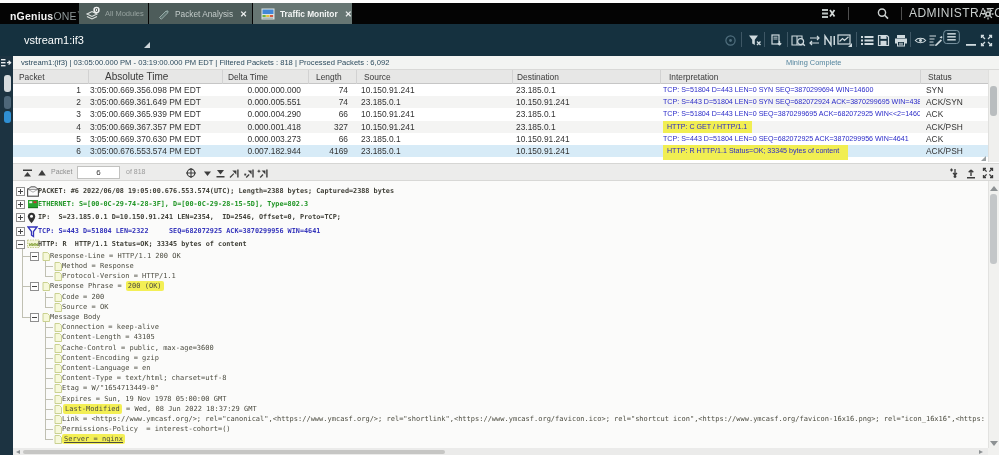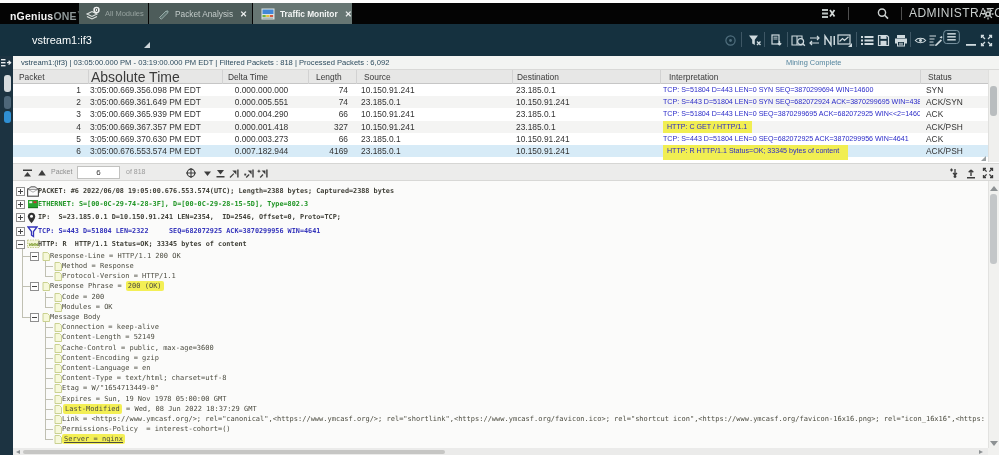--- a/index.html
+++ b/index.html
@@ -4,38 +4,38 @@
 <style>
   html,body{margin:0;padding:0;background:#fff;}
   #app{position:relative;width:999px;height:455px;overflow:hidden;font-family:"Liberation Sans",sans-serif;background:#fff;}
   .abs{position:absolute;}
 
   
   #topwhite{left:0;top:0;width:999px;height:3px;background:#fdfdfd;}
   #topbar{left:0;top:3px;width:999px;height:21px;background:#040404;}
   #logo{left:10px;top:0;height:21px;line-height:21px;font-size:10.5px;letter-spacing:.2px;white-space:nowrap;}
   #logo .b{color:#f2f2f2;font-weight:bold;}
-  #logo .o{color:#8f9899;font-weight:bold;}
+  #logo .o{color:#8f9899;font-weight:normal;}
   #logo .tm{color:#8f9899;font-size:6px;vertical-align:super;}
   .tab{top:0;height:21px;display:flex;align-items:center;box-sizing:border-box;white-space:nowrap;overflow:hidden;}
   #tab-all{left:79px;width:69px;background:#4d5c5a;}
   #tab-pa{left:149px;width:103px;background:#4d5c5a;}
   #tab-tm{left:253px;width:99px;background:#677673;}
   .tab .lbl{font-size:8.3px;}
   #tab-all .lbl{color:#96a29f;margin-left:4px;font-size:7.5px;}
   #tab-pa .lbl{color:#c3cbc9;margin-left:5px;}
   #tab-tm .lbl{color:#f4f6f5;font-weight:bold;margin-left:5px;}
   .tab .x{color:#eef1f0;font-size:8.5px;font-weight:bold;margin-left:7px;}
   .tab .ticon{display:inline-block;margin-left:8px;position:relative;}
   #topbar .sep{top:4px;width:1px;height:13px;background:#4f4f4f;}
   #adminlbl{color:#c9cecd;font-size:12px;letter-spacing:.45px;top:0;line-height:21px;}
 
   
   #viewbar{left:0;top:24px;width:999px;height:32px;background:#15313f;}
-  #viewtitle{left:32px;top:0;height:40px;line-height:32px;color:#fbfdfd;font-size:11px;}
+  #viewtitle{left:24px;top:0;height:40px;line-height:32px;color:#fbfdfd;font-size:11px;}
   #viewtri{left:144px;top:42px;width:0;height:0;border-left:6px solid transparent;border-bottom:6px solid #cdd6da;}
   #viewbar .sep{top:8px;width:1px;height:15px;background:#3e5765;}
   .vicon{top:8px;width:17px;height:17px;display:flex;align-items:center;justify-content:center;}
 
   
   #statusbar{left:13px;top:56px;width:986px;height:14px;background:#f3f4f2;border-bottom:1px solid #d9d9d7;box-sizing:border-box;}
   #statusinfo{left:8px;top:0;height:14px;line-height:14px;color:#2b4a5d;font-size:7.6px;white-space:pre;}
   #mining{left:773px;top:0;height:14px;line-height:14px;color:#54859e;font-size:7.4px;}
 
   
@@ -50,21 +50,21 @@
   #tablewrap{left:13px;top:70px;width:986px;height:93px;background:#fff;}
   #thead{left:0;top:0;width:975px;height:14px;background:#e7e7e6;border-bottom:1px solid #c6c6c6;box-sizing:border-box;}
   .th{position:absolute;top:0;height:14px;line-height:14px;font-size:8.4px;color:#3a3a3a;border-left:1px solid #d2d2d2;box-sizing:border-box;white-space:nowrap;overflow:hidden;}
   .rows{left:0;top:14px;width:975px;height:74px;}
   .prow{position:absolute;left:0;width:975px;height:12.2px;}
   .prow.odd{background:#f4f4f3;}
   .prow.sel{background:#d7ebf7;}
   .cell{position:absolute;top:0;height:12.2px;line-height:12.2px;font-size:8.4px;color:#333;white-space:pre;overflow:hidden;box-sizing:border-box;}
   .c-num{left:0;width:75px;text-align:right;padding-right:7px;}
   .c-abs{left:75px;width:134px;padding-left:2px;}
-  .c-delta{left:209px;width:86px;text-align:center;padding-right:7px;}
+  .c-delta{left:209px;width:86px;text-align:right;padding-right:7px;}
   .c-len{left:295px;width:48px;text-align:right;padding-right:8px;}
   .c-src{left:343px;width:156px;padding-left:5px;}
   .c-dst{left:499px;width:148px;padding-left:4px;}
   .c-interp{left:647px;width:260px;padding-left:3px;color:#2a2ac8;font-size:7.1px;}
   .c-status{left:907px;width:68px;padding-left:6px;}
   .hl-marker{background:#f1ee52;display:inline-block;height:12px;line-height:12.2px;padding:0 5px 0 4px;position:relative;}
   .hl-marker.wide{padding:0 9px 2.5px 4px;height:12px;top:0;}
   #tbl-vscroll{left:975px;top:0;width:11px;height:92px;background:#f0f0ee;border-left:1px solid #e0e0de;box-sizing:border-box;}
   #tbl-thumb{left:977px;top:16px;width:7px;height:30px;background:#b9bdbf;border-radius:3px;}
   #tbl-corner{left:968px;top:86px;width:0;height:0;border-left:5px solid transparent;border-bottom:5px solid #9aa0a2;}
@@ -315,21 +315,21 @@
       </svg>
     </div>
     <div id="chip1" class="chip abs"></div>
     <div id="chip2" class="chip abs"></div>
     <div id="chip3" class="chip abs"></div>
   </div>
 
   <div id="tablewrap" class="abs">
     <div id="thead" class="abs">
         <div class="th" style="left: 0px; width: 75px; padding-left: 6px; font-size: 8.4px; border-left: none;">Packet</div>
-        <div class="th" style="left: 75px; width: 134px; padding-left: 2px; font-size: 14px;">Absolute Time</div>
+        <div class="th" style="left: 75px; width: 134px; padding-left: 16px; font-size: 10px;">Absolute Time</div>
         <div class="th" style="left: 209px; width: 86px; padding-left: 5px; font-size: 8.4px;">Delta Time</div>
         <div class="th" style="left: 295px; width: 48px; padding-left: 7px; font-size: 8.4px;">Length</div>
         <div class="th" style="left: 343px; width: 156px; padding-left: 7px; font-size: 8.4px;">Source</div>
         <div class="th" style="left: 499px; width: 148px; padding-left: 4px; font-size: 8.4px;">Destination</div>
         <div class="th" style="left: 647px; width: 260px; padding-left: 8px; font-size: 8.4px;">Interpretation</div>
         <div class="th" style="left: 907px; width: 68px; padding-left: 7px; font-size: 8.4px;">Status</div>
       </div>
     <div class="rows abs" id="rows">
         <div class="prow" style="top: 0px;">
           <div class="cell c-num">1</div>
@@ -569,21 +569,21 @@
           </svg>
         </span>
         <div class="tline t1 c-sub" style="left: 49px; top: 111.5px;">Code = 200</div>
       </div>
       <div class="abs" style="top: 0px;">
         <span class="ticon2" style="left: 41px; top: 121.7px;">
           <svg width="8" height="9" viewBox="0 0 8 9">
             <path d="M1 0.5 H5.5 L7.5 2.5 V8.5 H1 Z" fill="#f6f8da" stroke="#c4cc86" stroke-width="0.9"></path>
           </svg>
         </span>
-        <div class="tline t1 c-sub" style="left: 49px; top: 121.7px;">Modules = OK</div>
+        <div class="tline t1 c-sub" style="left: 49px; top: 121.7px;">Source = OK</div>
       </div>
       <div class="abs" style="top: 0px;">
         <div class="expb minus" style="left: 17px; top: 131.9px;"></div>
         <span class="ticon2" style="left: 29px; top: 131.9px;">
           <svg width="8" height="9" viewBox="0 0 8 9">
             <path d="M1 0.5 H5.5 L7.5 2.5 V8.5 H1 Z" fill="#f6f8da" stroke="#c4cc86" stroke-width="0.9"></path>
           </svg>
         </span>
         <div class="tline t1 c-sub" style="left: 37px; top: 131.9px;">Message Body</div>
       </div>
@@ -594,21 +594,21 @@
           </svg>
         </span>
         <div class="tline t1 c-sub" style="left: 49px; top: 142.1px;">Connection = keep-alive</div>
       </div>
       <div class="abs" style="top: 0px;">
         <span class="ticon2" style="left: 41px; top: 152.3px;">
           <svg width="8" height="9" viewBox="0 0 8 9">
             <path d="M1 0.5 H5.5 L7.5 2.5 V8.5 H1 Z" fill="#f6f8da" stroke="#c4cc86" stroke-width="0.9"></path>
           </svg>
         </span>
-        <div class="tline t1 c-sub" style="left: 49px; top: 152.3px;">Content-Length = 52149</div>
+        <div class="tline t1 c-sub" style="left: 49px; top: 152.3px;">Content-Length = 43105</div>
       </div>
       <div class="abs" style="top: 0px;">
         <span class="ticon2" style="left: 41px; top: 162.5px;">
           <svg width="8" height="9" viewBox="0 0 8 9">
             <path d="M1 0.5 H5.5 L7.5 2.5 V8.5 H1 Z" fill="#f6f8da" stroke="#c4cc86" stroke-width="0.9"></path>
           </svg>
         </span>
         <div class="tline t1 c-sub" style="left: 49px; top: 162.5px;">Cache-Control = public, max-age=3600</div>
       </div>
       <div class="abs" style="top: 0px;">

